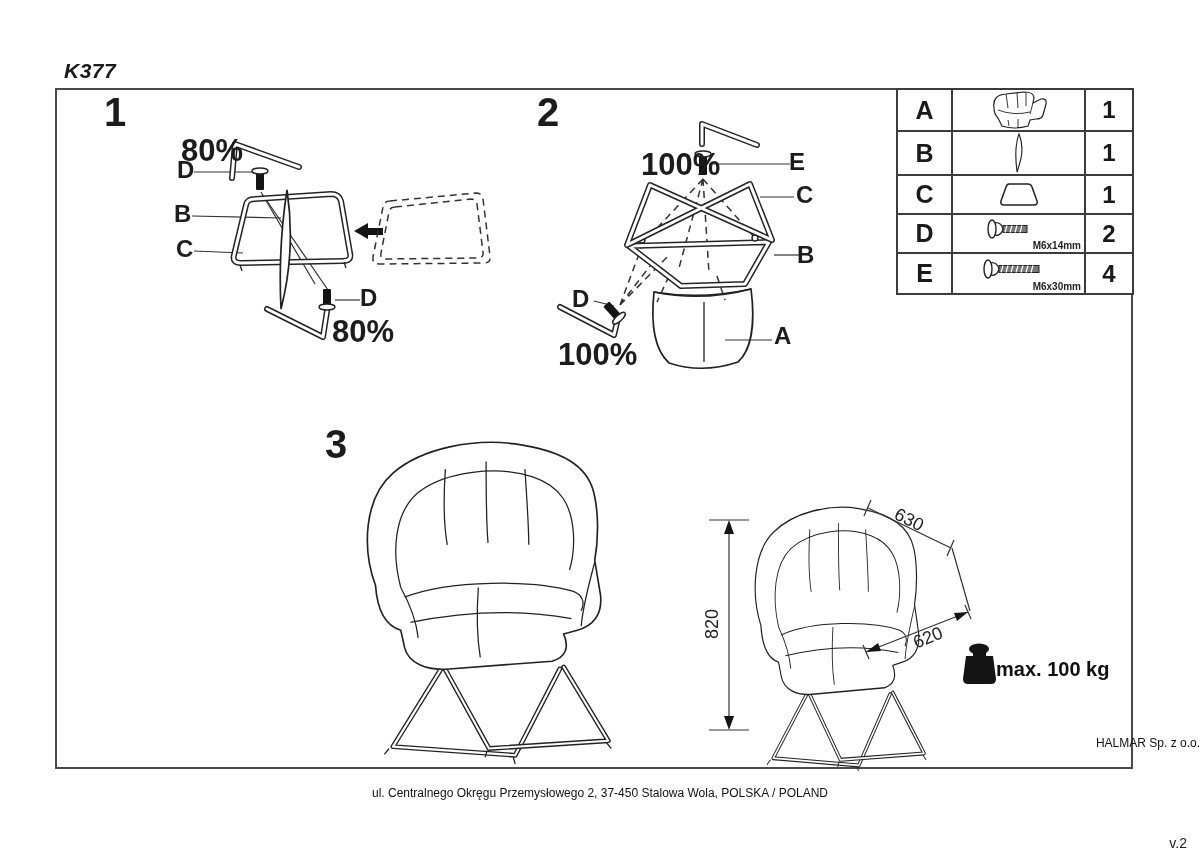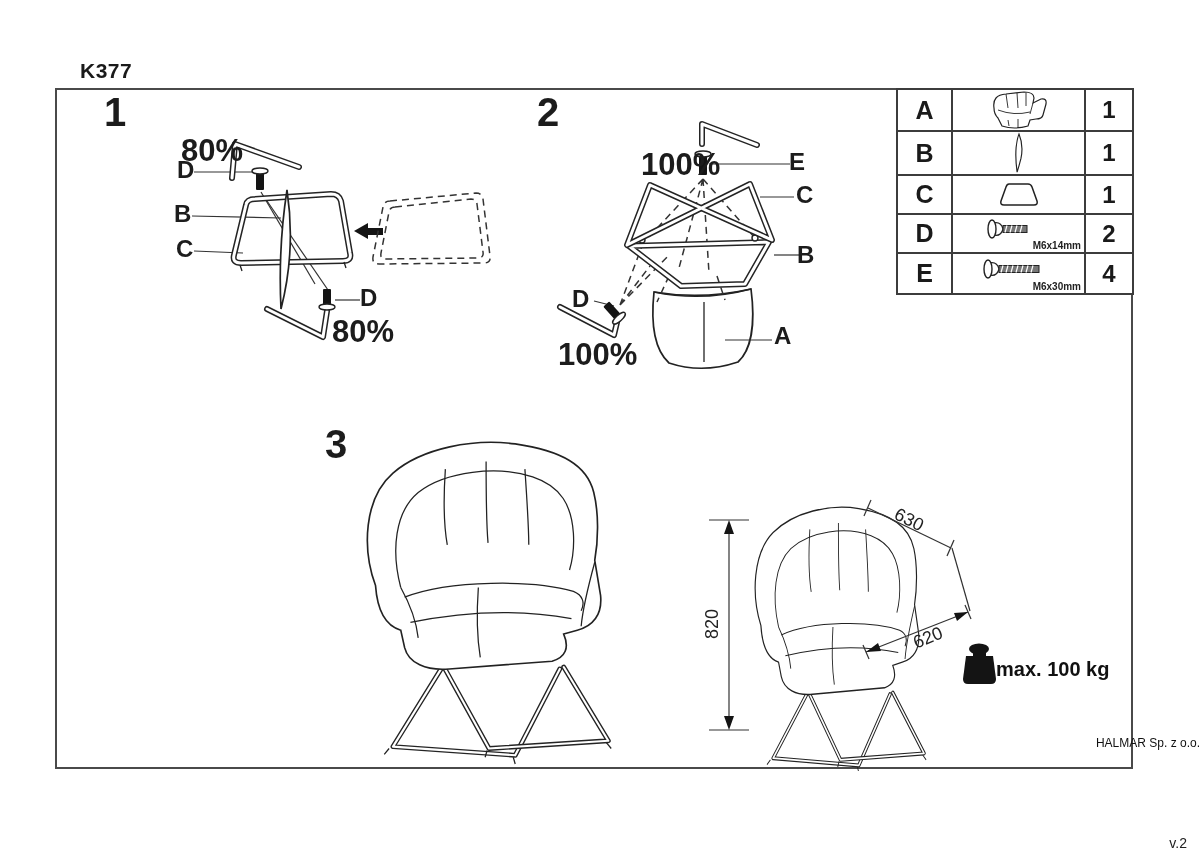--- a/index.html
+++ b/index.html
@@ -2,21 +2,21 @@
 <html><head>
 <meta charset="utf-8">
 <style>
   html,body{margin:0;padding:0;background:#fff;}
   .page{position:relative;width:1200px;height:849px;background:#fff;overflow:hidden;
         font-family:"Liberation Sans", sans-serif;color:#1a1a1a;}
   .border-box{position:absolute;left:55px;top:88px;width:1078px;height:681px;
               border:2px solid #4a4a4a;box-sizing:border-box;background:#fff;}
   .art{position:absolute;left:0;top:0;}
   .lbl{position:absolute;font-weight:bold;color:#1c1c1c;line-height:1;white-space:nowrap;}
-  .model-title{position:absolute;left:80px;top:59px;font-size:21px;font-weight:bold;letter-spacing:.5px;}
+  .model-title{position:absolute;left:64px;top:59px;font-size:21px;font-weight:bold;letter-spacing:.5px;font-style:italic;}
   .step-num{font-size:40px;}
   .part-lbl{font-size:24px;}
   .pct-lbl{font-size:31px;}
   .dim{position:absolute;font-weight:normal;font-size:18px;color:#222;white-space:nowrap;
        transform:translate(-50%,-50%);}
   .maxload{position:absolute;font-weight:bold;font-size:20px;color:#111;}
   .version{position:absolute;left:1092px;top:745px;width:38px;text-align:right;
            font-size:14px;color:#222;font-weight:normal;}
   .footer{position:absolute;left:0;width:1200px;text-align:center;font-size:12px;color:#111;
           font-weight:normal;}
@@ -279,14 +279,15 @@
         <path d="M24,8.5 l-2,7 M29,8.5 l-2,7 M34,8.5 l-2,7 M39,8.5 l-2,7 M44,8.5 l-2,7 M49,8.5 l-2,7 M54,8.5 l-2,7" stroke="#fff" stroke-width="1.2" fill="none"></path>
       </svg>
       <span class="size-lbl">M6x30mm</span>
     </div>
     <div class="pt-cell last-col last-row">
         <span class="pt-qty">4</span>
       </div>
   </div>
 
   <div class="footer" style="top:736px;text-align:right;">HALMAR Sp. z o.o.</div>
+  <div class="footer" style="top:786px;">ul. Centralnego Okręgu Przemysłowego 2, 37-450 Stalowa Wola, POLSKA / POLAND</div>
 
 </div>
 
 </body></html>

